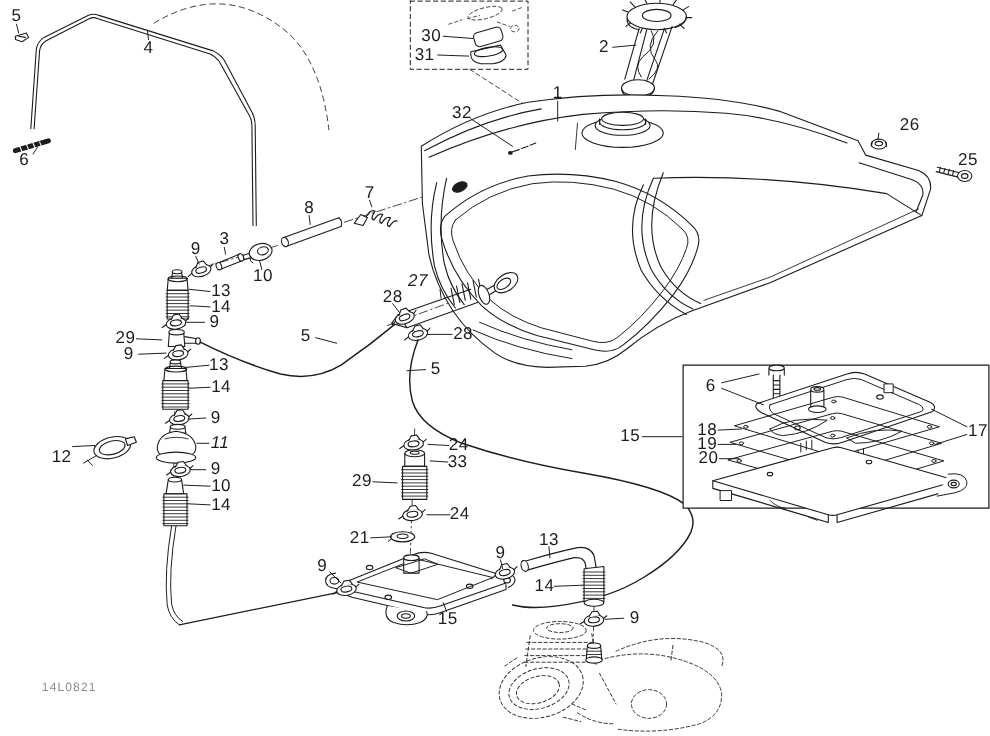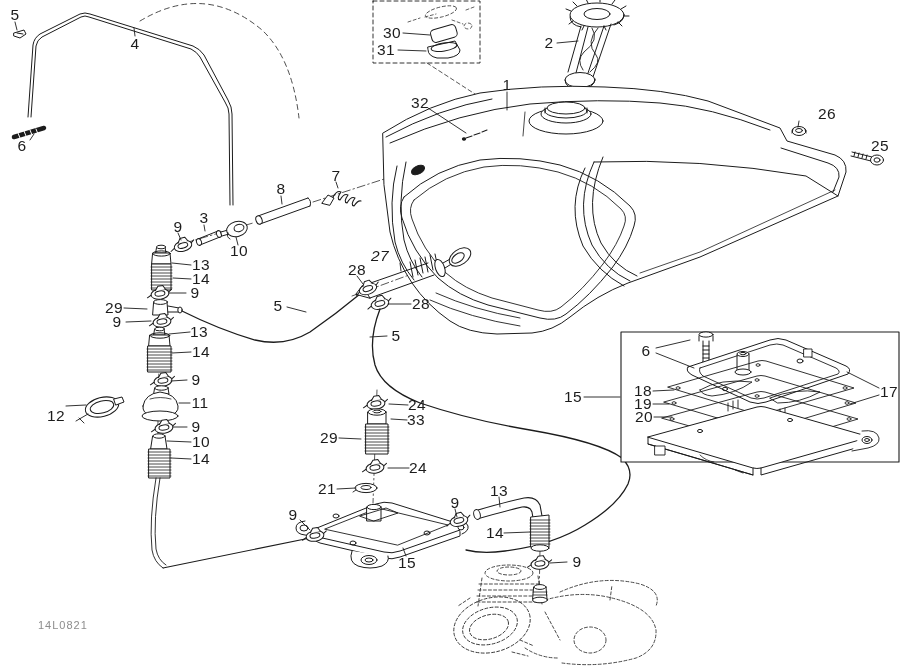--- a/index.html
+++ b/index.html
@@ -430,21 +430,21 @@
       <div class="callout" style="left: 239px; top: 251px;">10</div>
       <div class="callout" style="left: 201px; top: 265px;">13</div>
       <div class="callout" style="left: 201px; top: 279px;">14</div>
       <div class="callout" style="left: 195px; top: 293px;">9</div>
       <div class="callout" style="left: 114px; top: 308px;">29</div>
       <div class="callout" style="left: 117px; top: 322px;">9</div>
       <div class="callout" style="left: 199px; top: 332px;">13</div>
       <div class="callout" style="left: 201px; top: 352px;">14</div>
       <div class="callout" style="left: 196px; top: 380px;">9</div>
       <div class="callout" style="left: 56px; top: 416px;">12</div>
-      <div class="callout" style="left: 200px; top: 403px;">11</div>
+      <div class="callout" style="left: 200px; top: 403px; font-style: italic;">11</div>
       <div class="callout" style="left: 196px; top: 427px;">9</div>
       <div class="callout" style="left: 201px; top: 442px;">10</div>
       <div class="callout" style="left: 201px; top: 459px;">14</div>
       <div class="callout" style="left: 357px; top: 270px;">28</div>
       <div class="callout" style="left: 380px; top: 256px; font-style: italic;">27</div>
       <div class="callout" style="left: 421px; top: 304px;">28</div>
       <div class="callout" style="left: 278px; top: 306px;">5</div>
       <div class="callout" style="left: 396px; top: 336px;">5</div>
       <div class="callout" style="left: 646px; top: 351px;">6</div>
       <div class="callout" style="left: 573px; top: 397px;">15</div>

